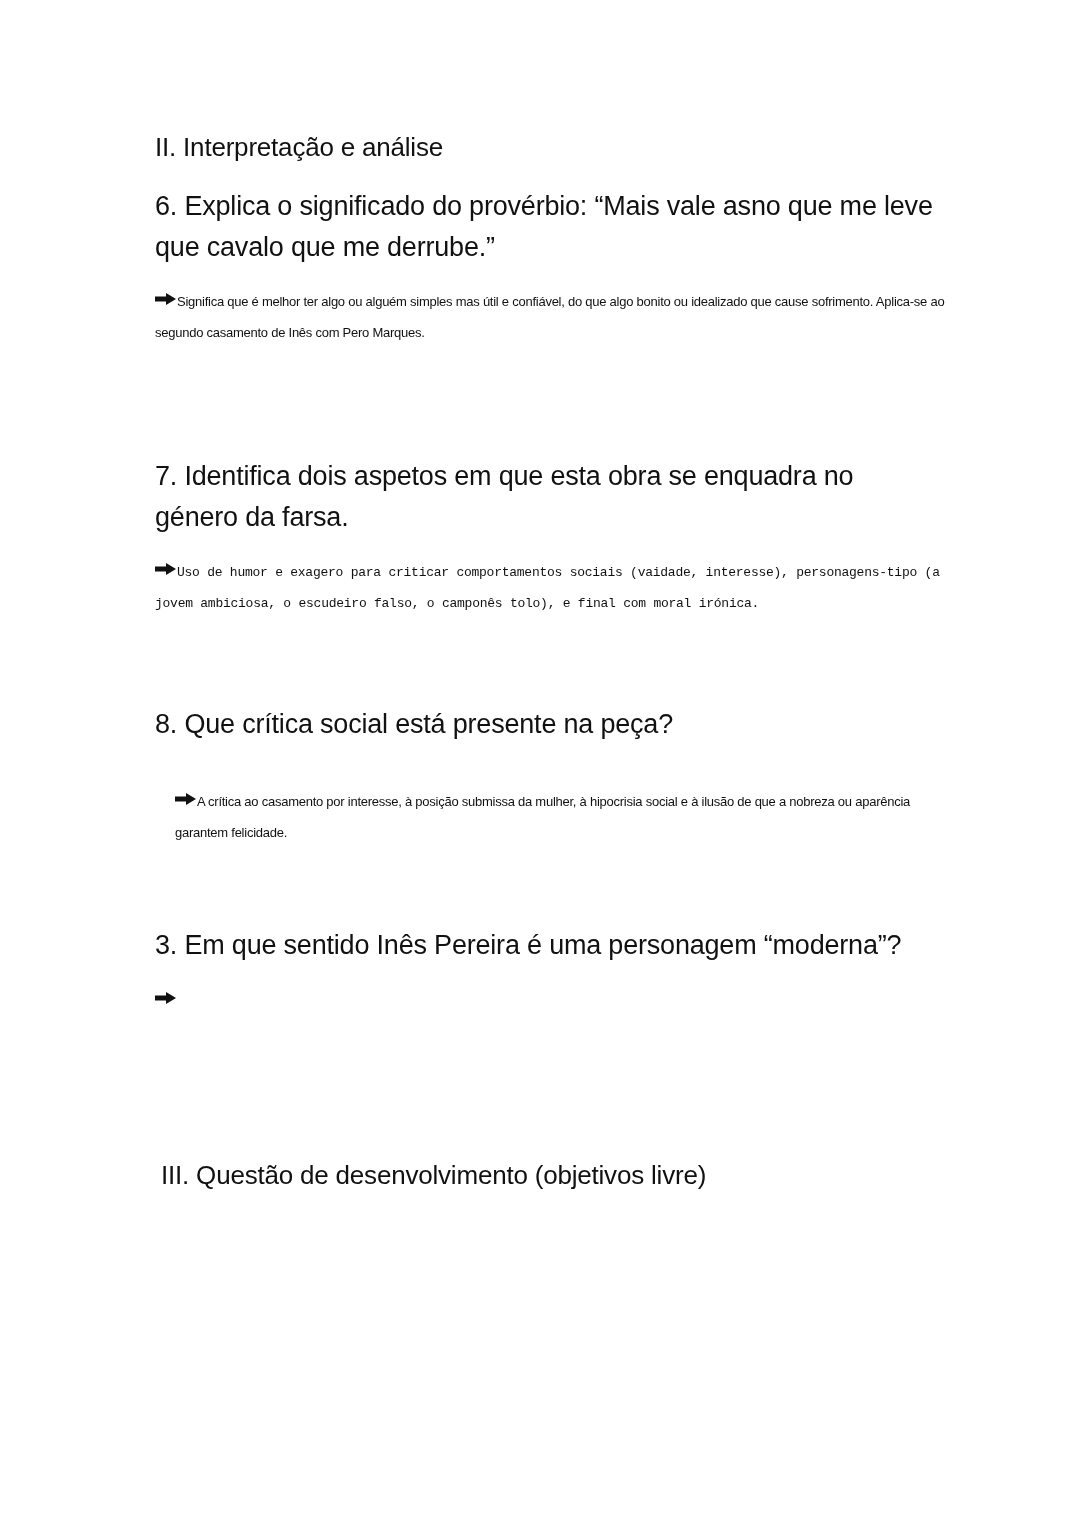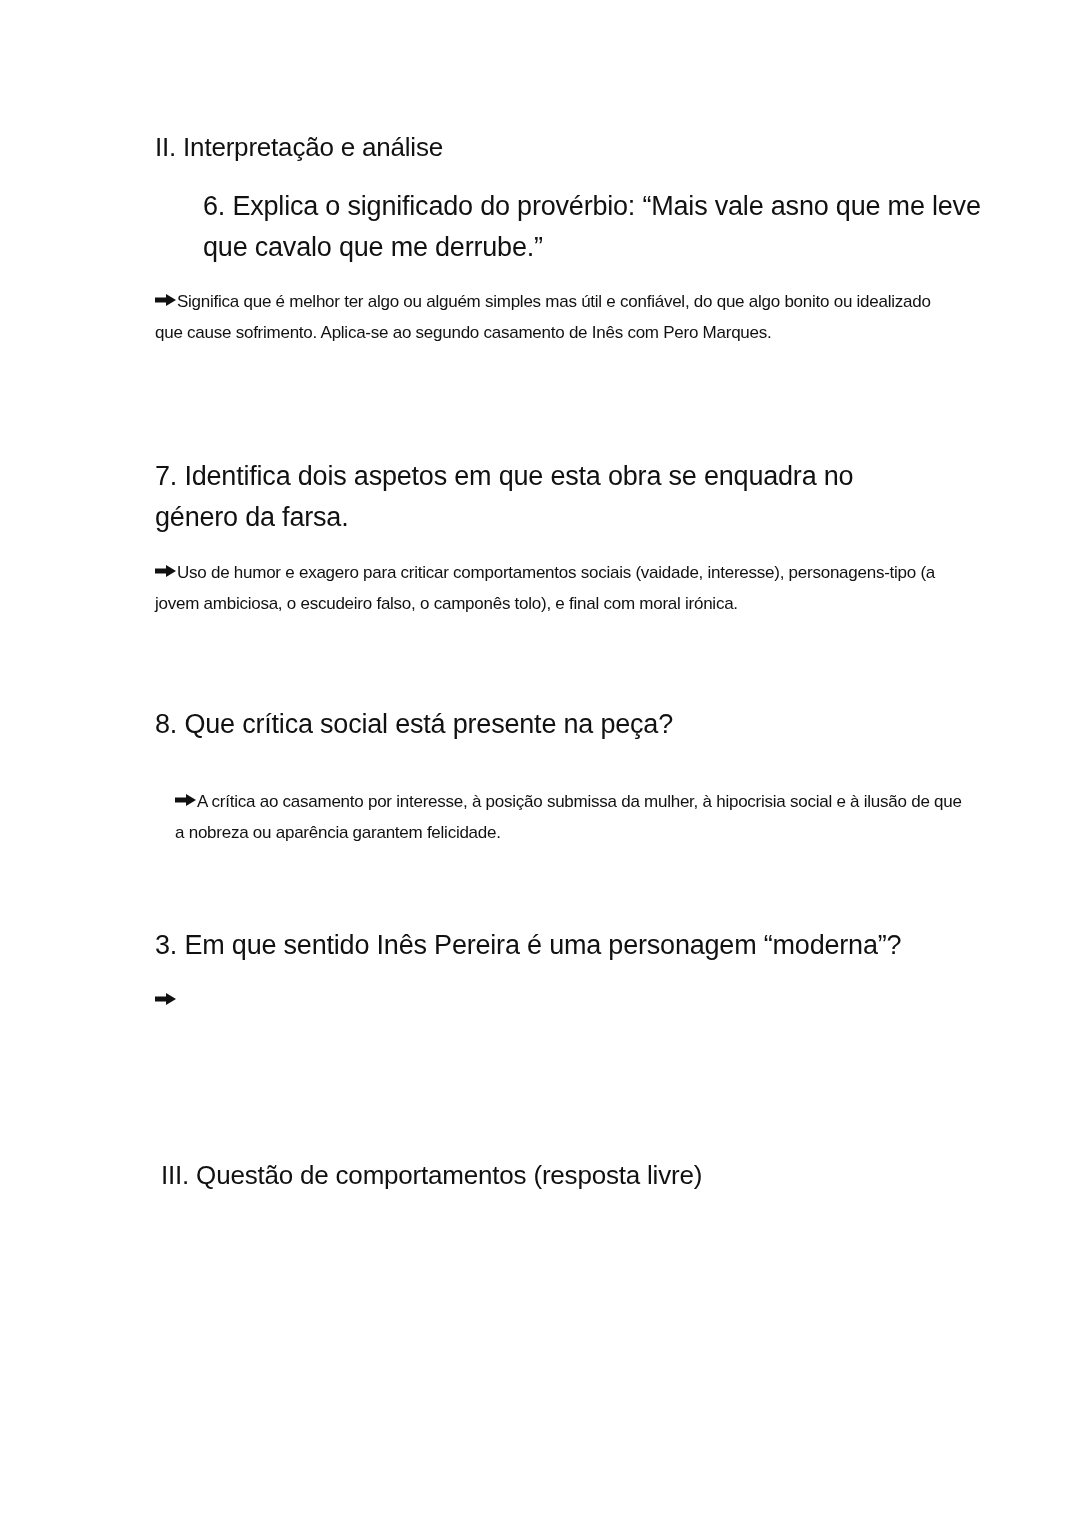--- a/index.html
+++ b/index.html
@@ -36,21 +36,21 @@
       left: 155px;
       width: 780px;
       font-size: 27px;
       line-height: 41px;
       letter-spacing: -0.2px;
     }
     .answer {
       position: absolute;
       left: 155px;
       width: 790px;
-      font-size: 17px;
+      font-size: 13px;
       line-height: 31px;
       letter-spacing: -0.25px;
     }
     .arrow {
       display: inline-block;
       width: 21px;
       height: 12px;
       position: relative;
       vertical-align: 1px;
       margin-right: 1px;
@@ -59,30 +59,30 @@
       display: block;
     }
   </style>
 </head>
 <body>
 
 <div class="page">
 
   <div class="section-title" style="top:127px;">II. Interpretação e análise</div>
 
-  <div class="question" style="top:186px;margin-left:48px;">6. Explica o significado do provérbio: “Mais vale asno que me leve que cavalo que me derrube.”</div>
+  <div class="question" style="top:186px;">6. Explica o significado do provérbio: “Mais vale asno que me leve que cavalo que me derrube.”</div>
   <div class="answer" style="top:286px;">
     <span class="arrow"><svg width="21" height="12" viewBox="0 0 21 12">
           <rect x="0" y="3.5" width="12" height="5" fill="#111"></rect>
           <polygon points="11,0 21,6 11,12" fill="#111"></polygon>
         </svg></span><span>Significa que é melhor ter algo ou alguém simples mas útil e confiável, do que algo bonito ou idealizado que cause sofrimento. Aplica-se ao segundo casamento de Inês com Pero Marques.</span>
   </div>
 
   <div class="question" style="top:456px;">7. Identifica dois aspetos em que esta obra se enquadra no género da farsa.</div>
-  <div class="answer" style="top:557px;">
+  <div class="answer" style="top:557px;font-family:Liberation Mono, monospace;">
     <span class="arrow"><svg width="21" height="12" viewBox="0 0 21 12">
           <rect x="0" y="3.5" width="12" height="5" fill="#111"></rect>
           <polygon points="11,0 21,6 11,12" fill="#111"></polygon>
         </svg></span><span>Uso de humor e exagero para criticar comportamentos sociais (vaidade, interesse), personagens-tipo (a jovem ambiciosa, o escudeiro falso, o camponês tolo), e final com moral irónica.</span>
   </div>
 
   <div class="question" style="top:704px;">8. Que crítica social está presente na peça?</div>
   <div class="answer" style="top:786px;margin-left:20px;">
     <span class="arrow"><svg width="21" height="12" viewBox="0 0 21 12">
           <rect x="0" y="3.5" width="12" height="5" fill="#111"></rect>
@@ -91,16 +91,16 @@
   </div>
 
   <div class="question" style="top:925px;">3. Em que sentido Inês Pereira é uma personagem “moderna”?</div>
   <div class="answer" style="top:985px;">
     <span class="arrow"><svg width="21" height="12" viewBox="0 0 21 12">
           <rect x="0" y="3.5" width="12" height="5" fill="#111"></rect>
           <polygon points="11,0 21,6 11,12" fill="#111"></polygon>
         </svg></span>
   </div>
 
-  <div class="section-title" style="top:1155px; left:161px;">III. Questão de comportamentos (resposta livre)</div>
+  <div class="section-title" style="top:1155px; left:161px;">III. Questão de desenvolvimento (objetivos livre)</div>
 
 
 </div>
 
 </body></html>

